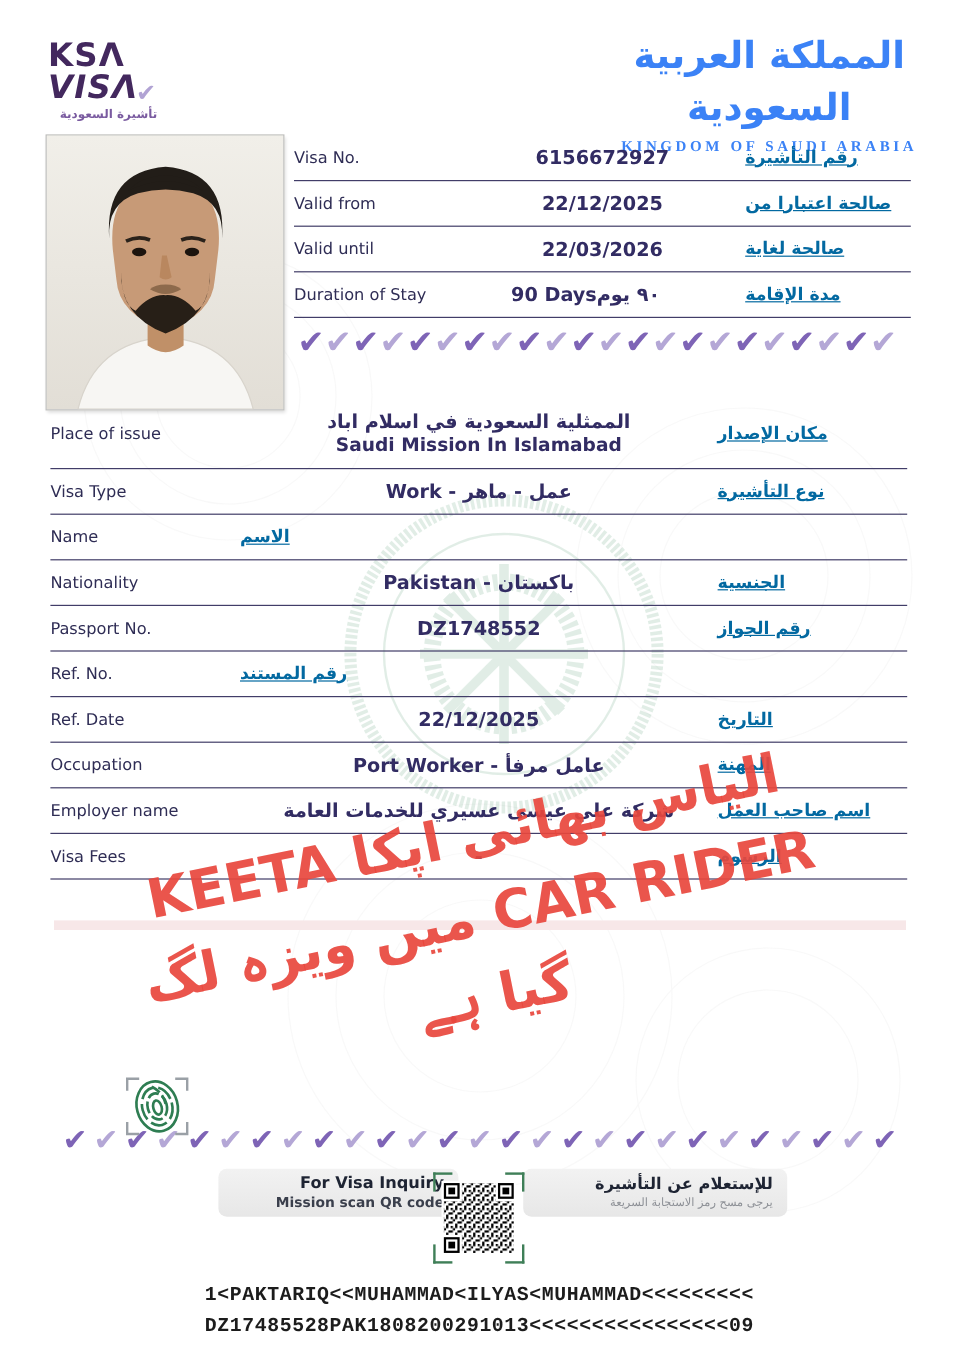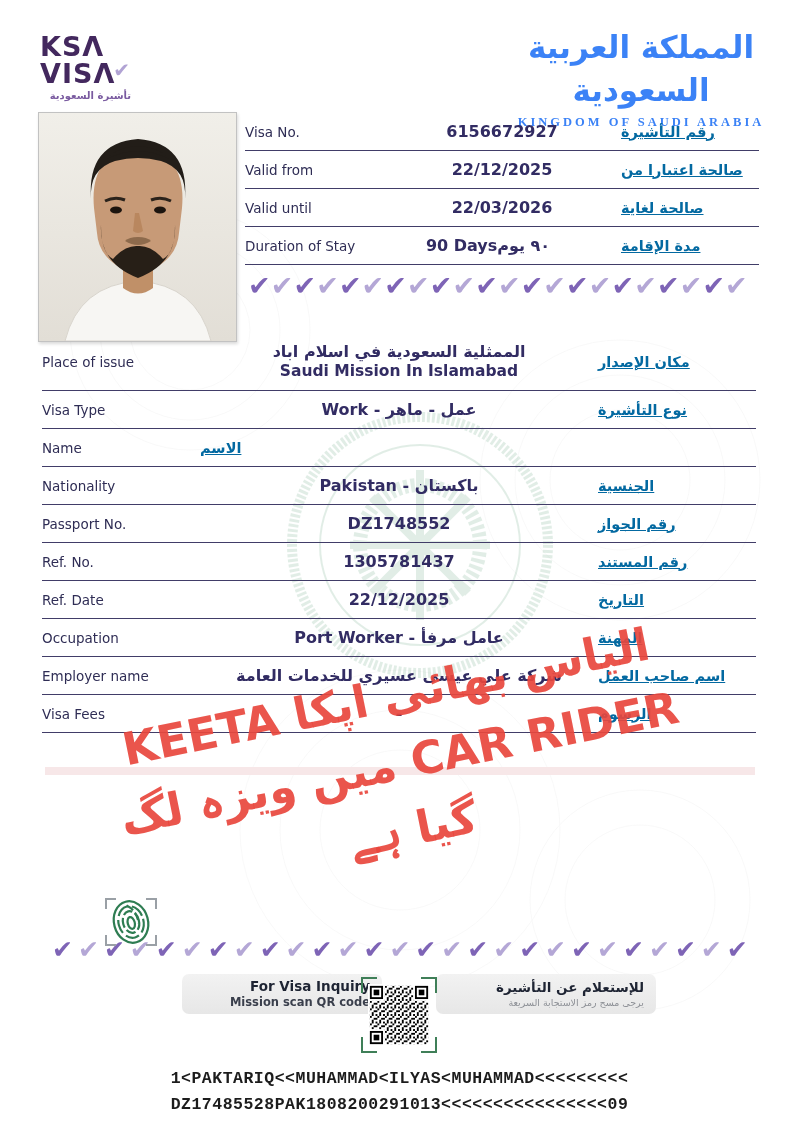--- a/index.html
+++ b/index.html
@@ -3,21 +3,21 @@
 <meta charset="utf-8">
 <style>
   html,body{margin:0;padding:0;background:#ffffff;}
   .page{position:relative;width:799px;height:1132px;background:#fff;overflow:hidden;
         font-family:"DejaVu Sans",sans-serif;color:#2e2a5c;}
   .abs{position:absolute;}
 
   
   .logo{left:40px;top:33px;line-height:1;color:#43285e;font-weight:bold;z-index:2;}
   .logo .l1{font-size:27px;letter-spacing:1px;}
-  .logo .l2{font-size:27px;letter-spacing:1px;display:flex;align-items:flex-start;}
+  .logo .l2{font-size:27px;letter-spacing:1px;display:flex;align-items:flex-end;font-style:italic;}
   .logo .chk-logo{color:#b1a3d4;font-size:20px;margin-left:-2px;}
   .logo .sub{font-size:10px;color:#7a5ba0;margin-top:4px;font-weight:bold;}
   .emblem{right:28px;top:26px;width:260px;text-align:center;color:#3b82f6;z-index:2;}
   .emblem .callig{font-size:31px;font-weight:bold;line-height:1.4;}
   .emblem .ktitle{font-family:"Liberation Serif","DejaVu Serif",serif;font-size:12.5px;
                   font-weight:bold;letter-spacing:3px;margin-top:2px;white-space:nowrap;}
 
   
   .photo{left:38px;top:112px;width:197px;height:228px;border:1px solid #c2c2c2;
          box-shadow:1px 2px 3px rgba(0,0,0,.15);background:#eceae4;z-index:2;}
@@ -236,24 +236,20 @@
         <div class="cell-label">Passport No.</div>
         <div class="cell-value">
           <div class="v">DZ1748552</div>
 
         </div>
         <div class="cell-arabic" dir="rtl">رقم الجواز</div>
       </div>
 
       <div class="trow">
         <div class="cell-label">Ref. No.</div>
-        <div class="cell-value">
-          <div class="v">1305781437</div>
-
-        </div>
         <div class="cell-arabic" dir="rtl">رقم المستند</div>
       </div>
 
       <div class="trow">
         <div class="cell-label">Ref. Date</div>
         <div class="cell-value">
           <div class="v">22/12/2025</div>
 
         </div>
         <div class="cell-arabic" dir="rtl">التاريخ</div>

